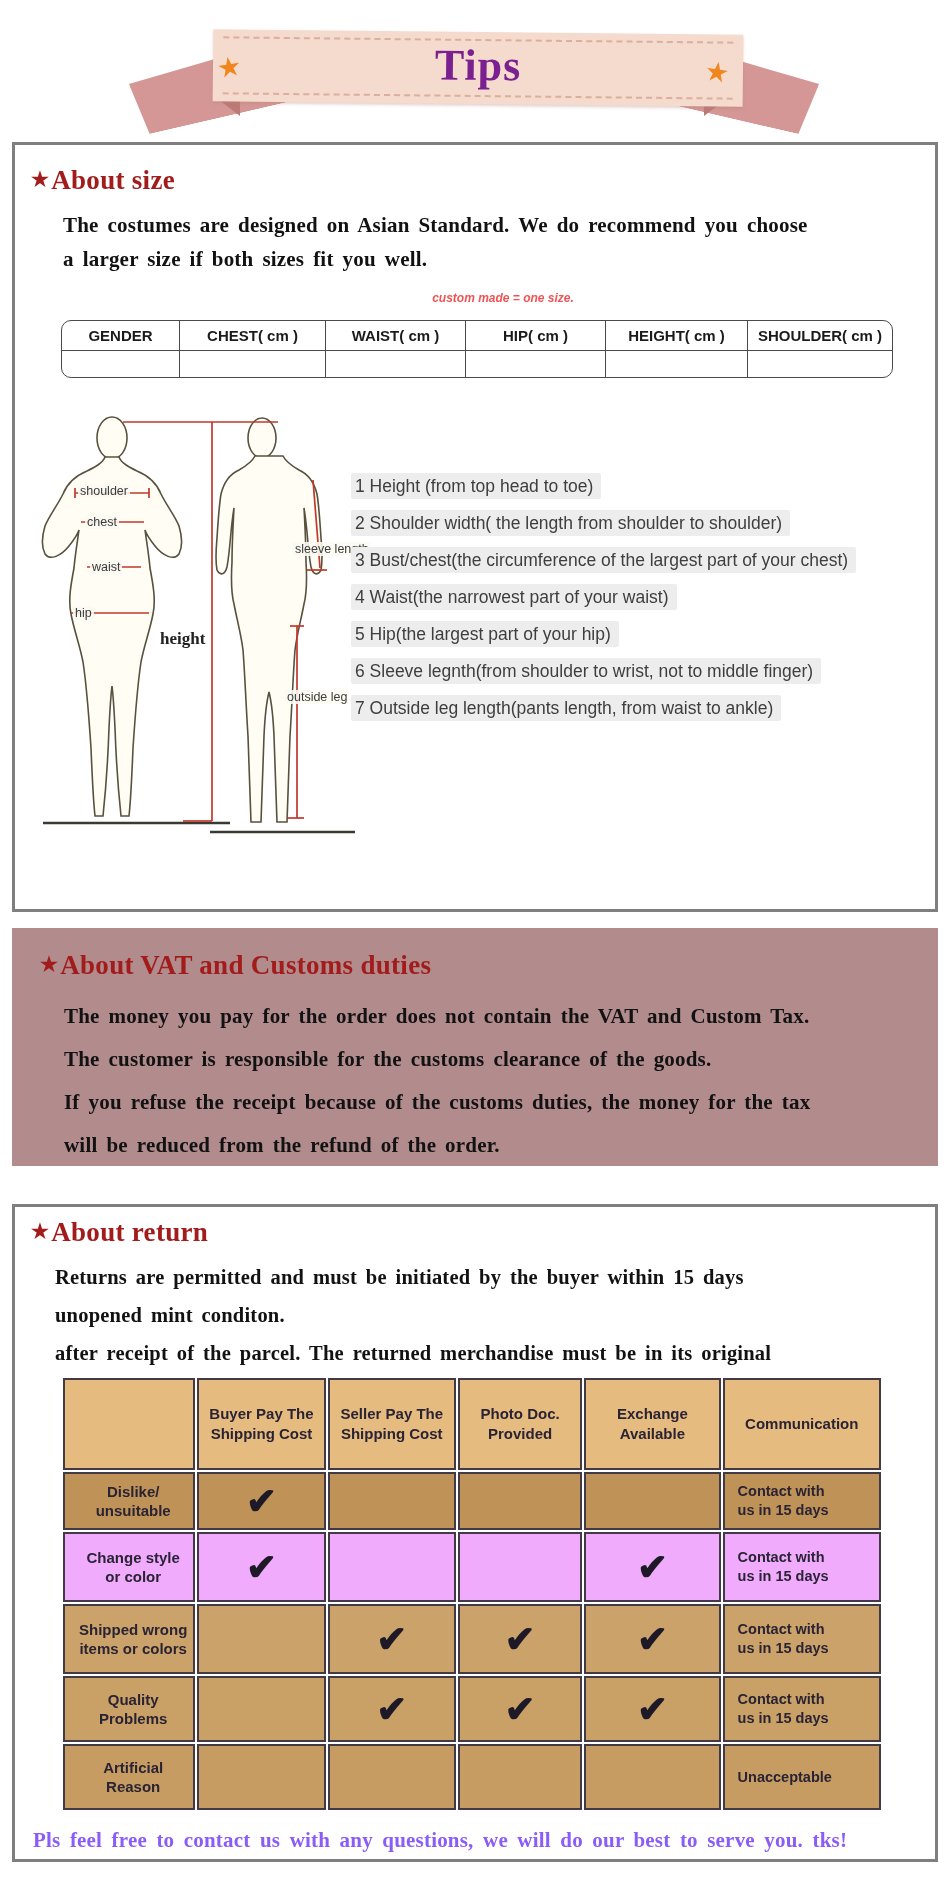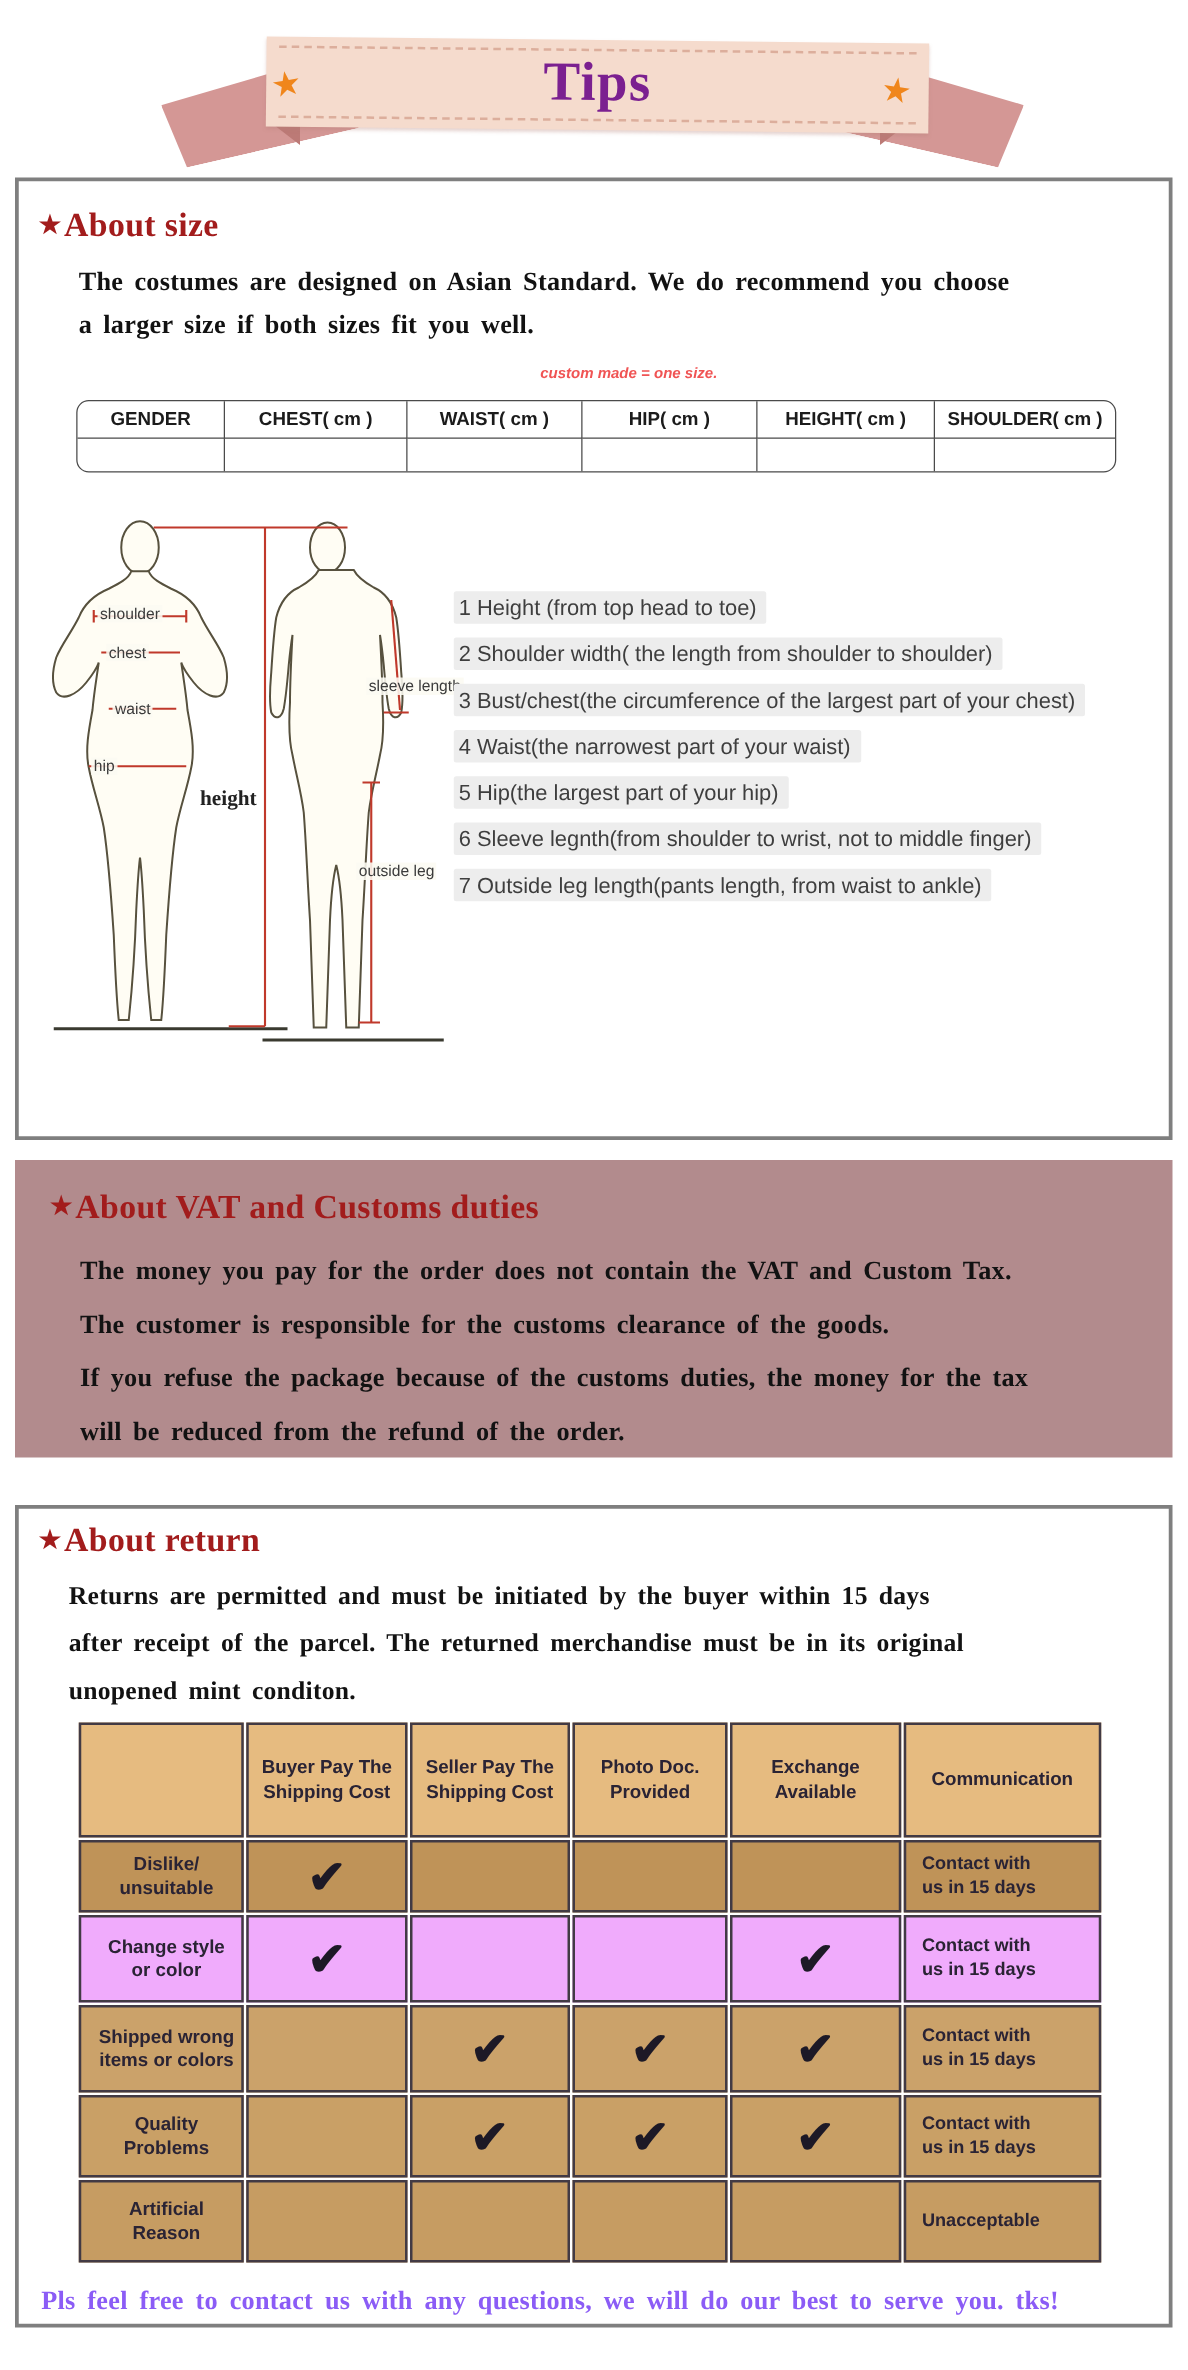--- a/index.html
+++ b/index.html
@@ -44,21 +44,21 @@
   .size-table th:last-child, .size-table td:last-child { border-right:none; }
   .size-table thead th { height:30px; border-bottom:1.5px solid #4a4a4a;
                 font-size:15px; font-weight:bold; color:#1b1b1b; text-align:center; }
   .size-table tbody td { height:26px; }
 
   .diagram-area { position:relative; margin-top:6px; height:474px; }
   .diagram-svg { position:absolute; left:20px; top:24px; }
   .dlabel { position:absolute; font-family:"Liberation Sans", sans-serif; font-size:12.5px;
             color:#3b3b3b; background:rgba(252,250,243,.88); padding:0 2px; white-space:nowrap; }
   .dlabel-height { font-family:"Liberation Serif", serif; font-size:17px; color:#222; background:none; font-weight:bold;}
-  .measure-list { position:absolute; left:348px; top:92px; right:8px; list-style:none;
+  .measure-list { position:absolute; left:336px; top:92px; right:8px; list-style:none;
             font-family:"Liberation Sans", sans-serif; font-size:17.5px; color:#3e3e3e; }
   .measure-list li { margin-bottom:16px; }
   .measure-list li span { background:#ededed; padding:3px 8px 3px 4px; border-radius:2px; }
 
   
   .vat { margin:16px 12px 0; width:926px; height:238px; background:#b28b8d; }
   .vat h2 { margin:0; padding:22px 0 0 28px; }
   .vat-lines { margin:14px 0 0 52px; }
   .vat-lines p { line-height:43px; }
 
@@ -195,31 +195,31 @@
         <li><span>7 Outside leg length(pants length, from waist to ankle)</span></li>
       </ul>
     </div>
   </section>
 
   <section class="vat">
     <h2 class="sec"><span class="hstar">★</span><span>About VAT and Customs duties</span></h2>
     <div class="vat-lines">
       <p class="serif-line">The money you pay for the order does not contain the VAT and Custom Tax.</p>
       <p class="serif-line">The customer is responsible for the customs clearance of the goods.</p>
-      <p class="serif-line">If you refuse the package because of the customs duties, the money for the tax</p>
+      <p class="serif-line">If you refuse the receipt because of the customs duties, the money for the tax</p>
       <p class="serif-line">will be reduced from the refund of the order.</p>
     </div>
   </section>
 
   <section class="box box3">
     <h2 class="sec"><span class="hstar">★</span><span>About return</span></h2>
     <div class="return-lines">
       <p class="serif-line">Returns are permitted and must be initiated by the buyer within 15 days</p>
+      <p class="serif-line">unopened mint conditon.</p>
       <p class="serif-line">after receipt of the parcel. The returned merchandise must be in its original</p>
-      <p class="serif-line">unopened mint conditon.</p>
     </div>
 
     <table class="return-table">
       <colgroup>
           <col style="width:132px">
           <col style="width:128px">
           <col style="width:128px">
           <col style="width:124px">
           <col style="width:136px">
           <col style="width:158px">

